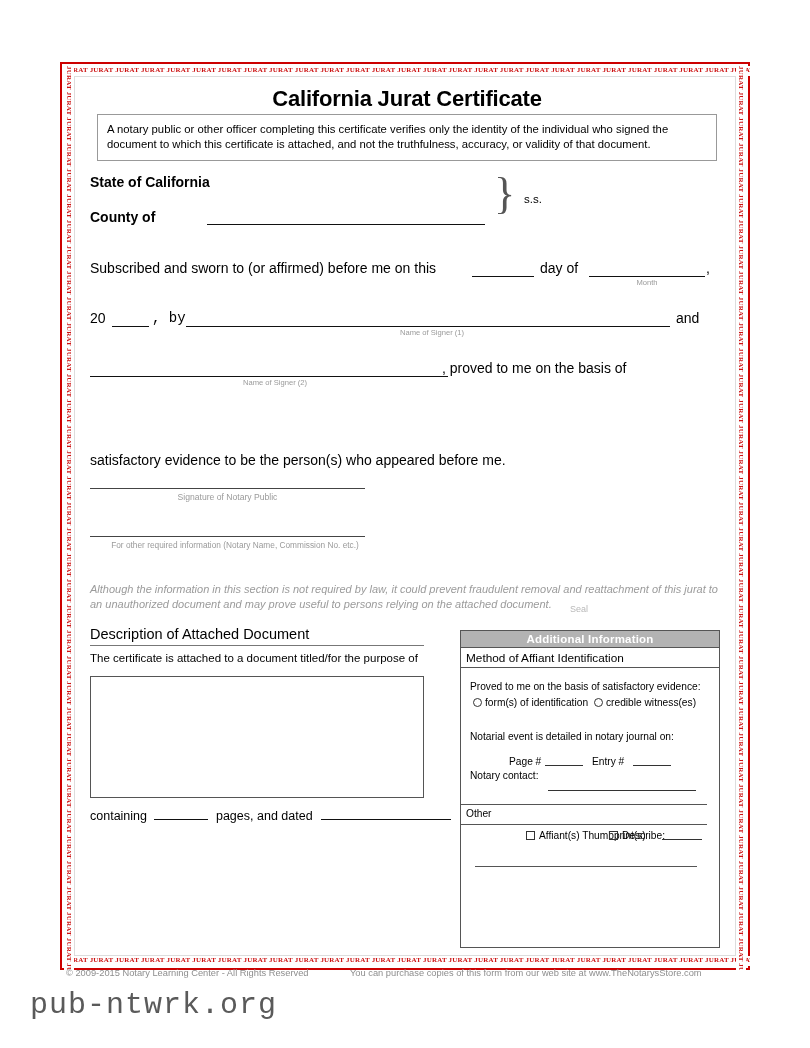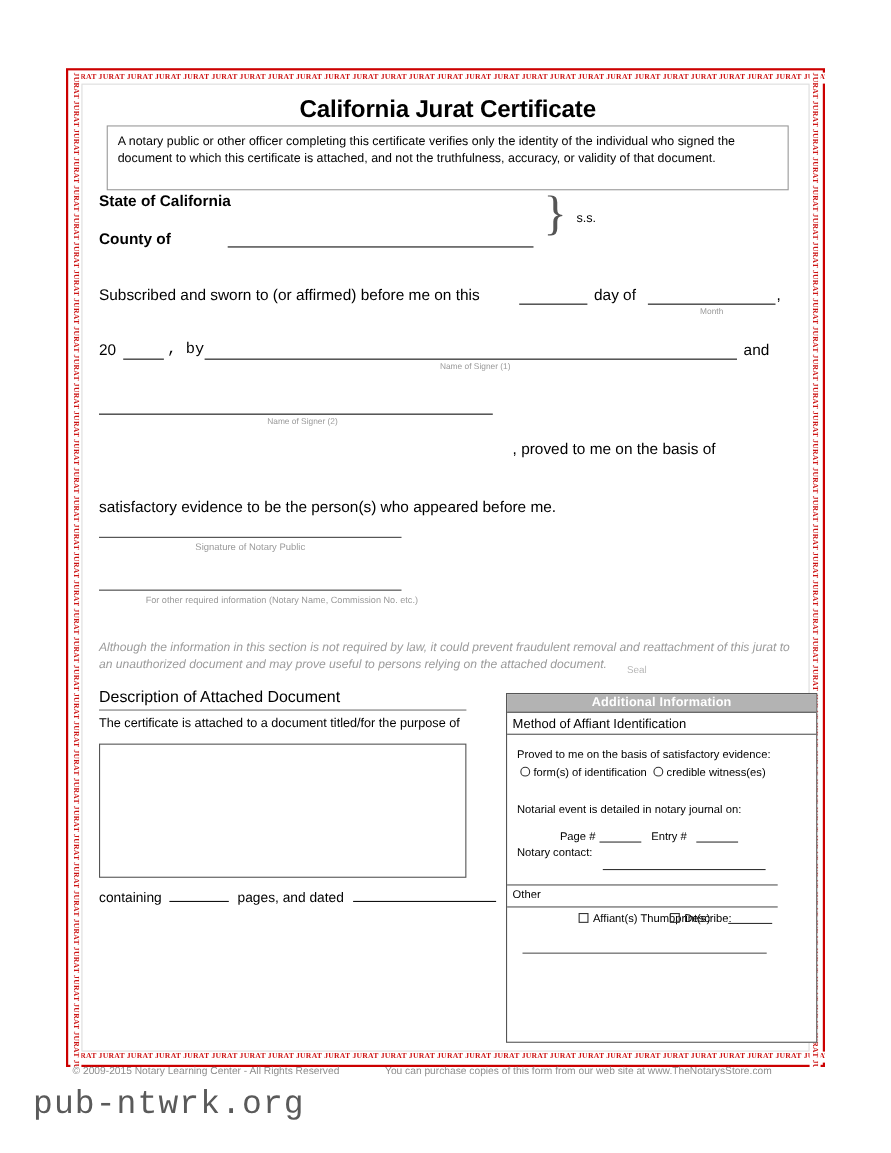--- a/index.html
+++ b/index.html
@@ -72,21 +72,21 @@
     font-weight: bold;
     color: #000000;
     letter-spacing: -0.2px;
   }
 
   .notice-box {
     position: absolute;
     left: 35px; top: 50px;
     width: 620px;
     border: 1px solid #999999;
-    padding: 7px 9px 20px 9px;
+    padding: 7px 9px 8px 9px;
     font-size: 11.3px;
     line-height: 15px;
     color: #000000;
   }
 
   .state-label {
     position: absolute;
     left: 28px; top: 110px;
     font-size: 14px; font-weight: bold;
   }
@@ -193,21 +193,21 @@
     position: absolute;
     left: 28px; top: 745px;
     font-size: 12.5px;
     color: #000000;
   }
 
   
   .addl-box {
     position: absolute;
     left: 398px; top: 566px;
-    width: 283px; height: 318px;
+    width: 260px; height: 318px;
     border: 1.3px solid #555555;
     background: #ffffff;
   }
   .addl-header {
     height: 17px;
     background: #b3b3b3;
     border-bottom: 1.2px solid #555555;
     font-size: 11.5px;
     font-weight: bold;
     color: #ffffff;
@@ -317,29 +317,29 @@
 
       <div class="line-row" style="left:28px; top:246px;">20</div>
       <div class="rule" style="left:50px; top:262px; width:37px;"></div>
       <div class="line-row" style="left:90px; top:246px;font-family:Liberation Mono, monospace;">, by</div>
       <div class="rule" style="left:124px; top:262px; width:484px;"></div>
       <div class="caption" style="left:280px; top:264px; width:180px;">Name of Signer (1)</div>
       <div class="line-row" style="left:614px; top:246px;">and</div>
 
       <div class="rule" style="left:28px; top:312px; width:358px;"></div>
       <div class="caption" style="left:128px; top:314px; width:170px;">Name of Signer (2)</div>
-      <div class="line-row" style="left:404px; top:296px;margin-top:40px;">, proved to me on the basis of</div>
+      <div class="line-row" style="left:380px; top:296px;">, proved to me on the basis of</div>
 
       <div class="line-row" style="left:28px; top:348px;margin-top:40px;">satisfactory evidence to be the person(s) who appeared before me.</div>
 
       <div class="sig-rule" style="left:28px; top:424px; width:275px;"></div>
       <div class="caption" style="left:58px; top:428px; width:215px; font-size:8.6px;">Signature of Notary Public</div>
 
       <div class="sig-rule" style="left:28px; top:472px; width:275px;"></div>
-      <div class="caption" style="left:28px; top:476px; width:290px; font-size:8.3px; text-align:right;">For other required information (Notary Name, Commission No. etc.)</div>
+      <div class="caption" style="left:28px; top:476px; width:290px; font-size:8.3px; text-align:center;">For other required information (Notary Name, Commission No. etc.)</div>
 
       <div class="seal-label">Seal</div>
 
       <div class="opt-para">Although the information in this section is not required by law, it could prevent fraudulent removal and reattachment of this jurat to an unauthorized document and may prove useful to persons relying on the attached document.</div>
 
       <div class="desc-title">Description of Attached Document</div>
       <div class="desc-sub">The certificate is attached to a document titled/for the purpose of</div>
       <div class="desc-box"></div>
 
       <div class="containing-row">

